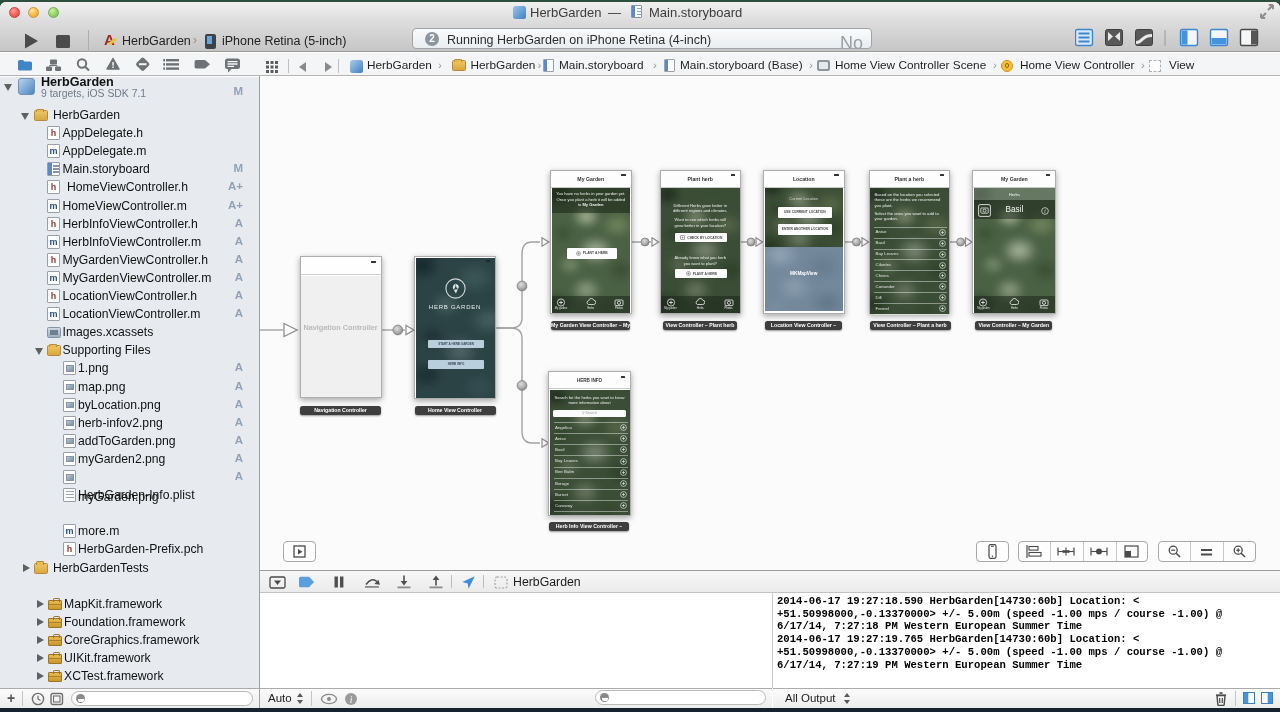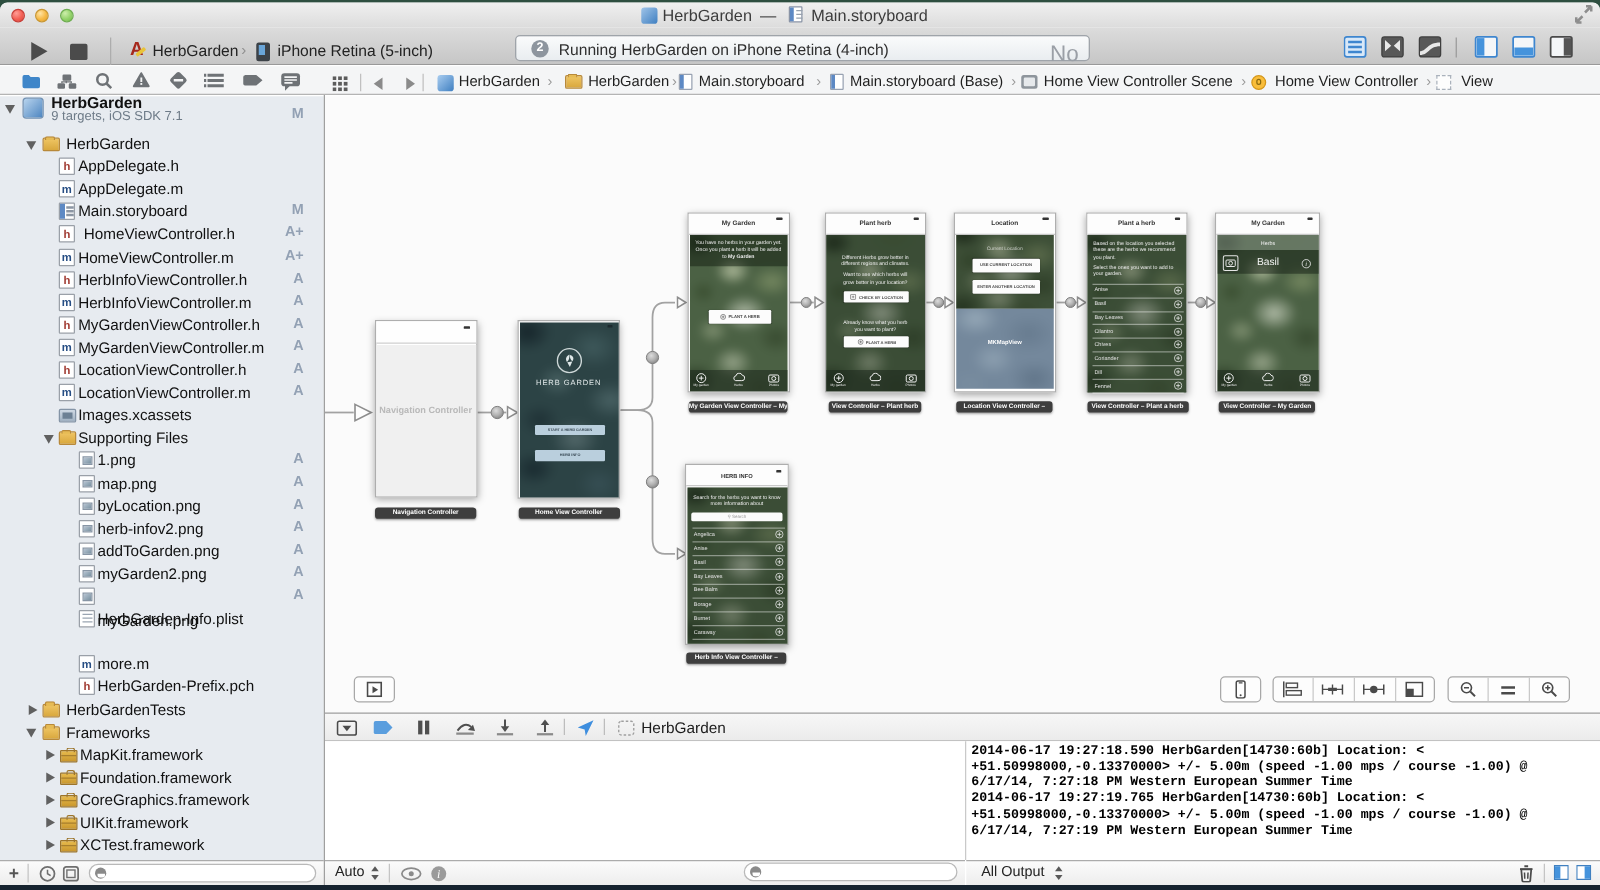--- a/index.html
+++ b/index.html
@@ -438,27 +438,20 @@
           </span>
           <span class="txt" style="left:78px;">HerbGarden-Prefix.pch</span>
         </div>
 <div class="row" style="top:481.5px;">
           <span class="tri" style="left:23px;border-left-width:7px;"></span>
           <span class="fico" style="left:34px;">
             <span class="folder"></span>
           </span>
           <span class="txt" style="left:53px;">HerbGardenTests</span>
         </div>
-<div class="row" style="top:499.6px;">
-          <span class="tridown" style="left:21px;"></span>
-          <span class="fico" style="left:34px;">
-            <span class="folder"></span>
-          </span>
-          <span class="txt" style="left:53px;">Frameworks</span>
-        </div>
 <div class="row" style="top:517.7px;">
           <span class="tri" style="left:37px;"></span>
           <span class="fico" style="left:47.5px;">
             <span class="toolbox"></span>
           </span>
           <span class="txt" style="left:64px;">MapKit.framework</span>
         </div>
 <div class="row" style="top:553.9px;">
           <span class="tri" style="left:37px;"></span>
           <span class="fico" style="left:47.5px;">

